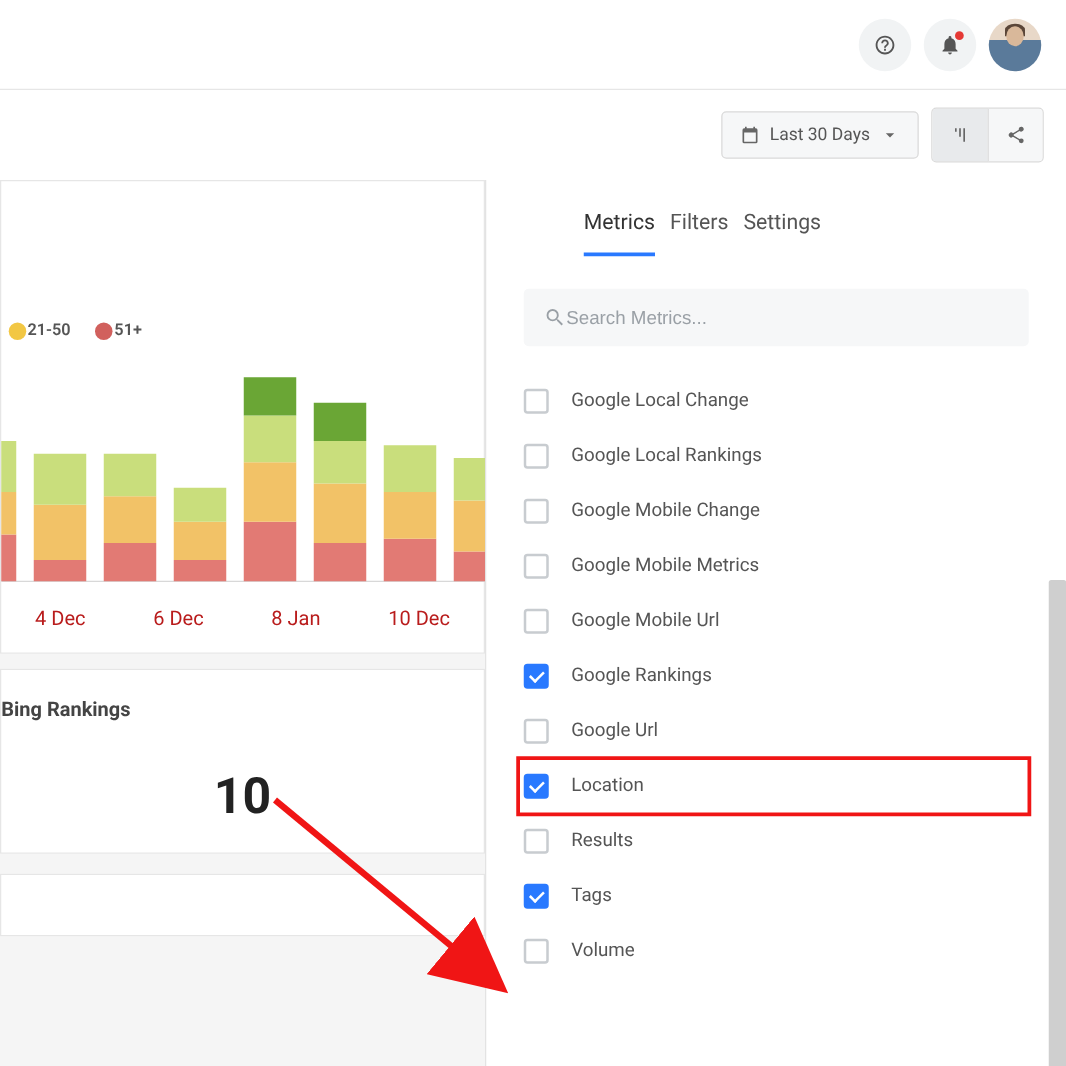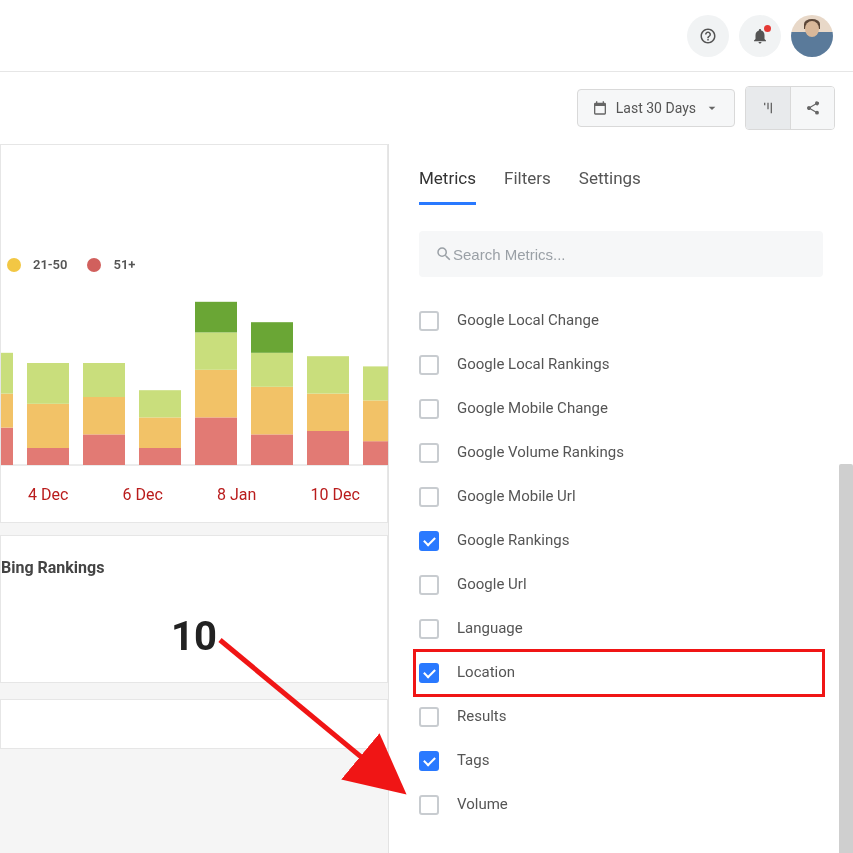--- a/index.html
+++ b/index.html
@@ -106,21 +106,21 @@
   }
   .chart-card {
     padding-top: 100px;
     position: relative;
   }
   .legend-row {
     position: absolute; top: 112px; left: 0; width: 100%;
     display:flex; gap:20px; padding-left: 6px;
     font-size: 13px; font-weight: 600; color:#555;
   }
-  .legend-item { display:flex; align-items:flex-end; gap:12px; }
+  .legend-item { display:flex; align-items:flex-end; gap:1px; }
   .legend-dot { width:14px; height:14px; border-radius:50%; }
   .chart-svg { display:block; }
   .xaxis-row {
     display:flex; justify-content: space-around;
     font-size: 16px; color:#b91c1c;
     padding: 10px 0 18px;
   }
 
   .summary-card {
     padding: 22px 0;
@@ -137,22 +137,23 @@
   
   .side-panel {
     position: absolute;
     top: 0; right: 0; bottom: 0;
     width: 465px;
     background: #fff;
     border-left: 1px solid #e3e3e3;
     display: flex; flex-direction: column;
   }
   .panel-tabs {
-    display: flex; gap: 28px;
+    display: flex; gap: 12px;
     padding: 24px 30px 0;
+    margin-left: 48px;
   }
   .panel-tab {
     font-size: 17px; color: #555;
     padding-bottom: 14px;
     cursor: pointer;
   }
   .panel-tab.active {
     color: #333;
     border-bottom: 3px solid #2979ff;
   }
@@ -356,37 +357,33 @@
         <div class="metric-item">
           <div class="checkbox"></div>
           <span>Google Local Rankings</span>
         </div>
         <div class="metric-item">
           <div class="checkbox"></div>
           <span>Google Mobile Change</span>
         </div>
         <div class="metric-item">
           <div class="checkbox"></div>
-          <span>Google Volume Rankings</span>
+          <span>Google Mobile Metrics</span>
         </div>
         <div class="metric-item">
           <div class="checkbox"></div>
           <span>Google Mobile Url</span>
         </div>
         <div class="metric-item">
           <div class="checkbox checked"></div>
           <span>Google Rankings</span>
         </div>
         <div class="metric-item">
           <div class="checkbox"></div>
           <span>Google Url</span>
-        </div>
-        <div class="metric-item">
-          <div class="checkbox"></div>
-          <span>Language</span>
         </div>
         <div class="metric-item highlighted">
           <div class="checkbox checked"></div>
           <span>Location</span>
         </div>
         <div class="metric-item">
           <div class="checkbox"></div>
           <span>Results</span>
         </div>
         <div class="metric-item">

